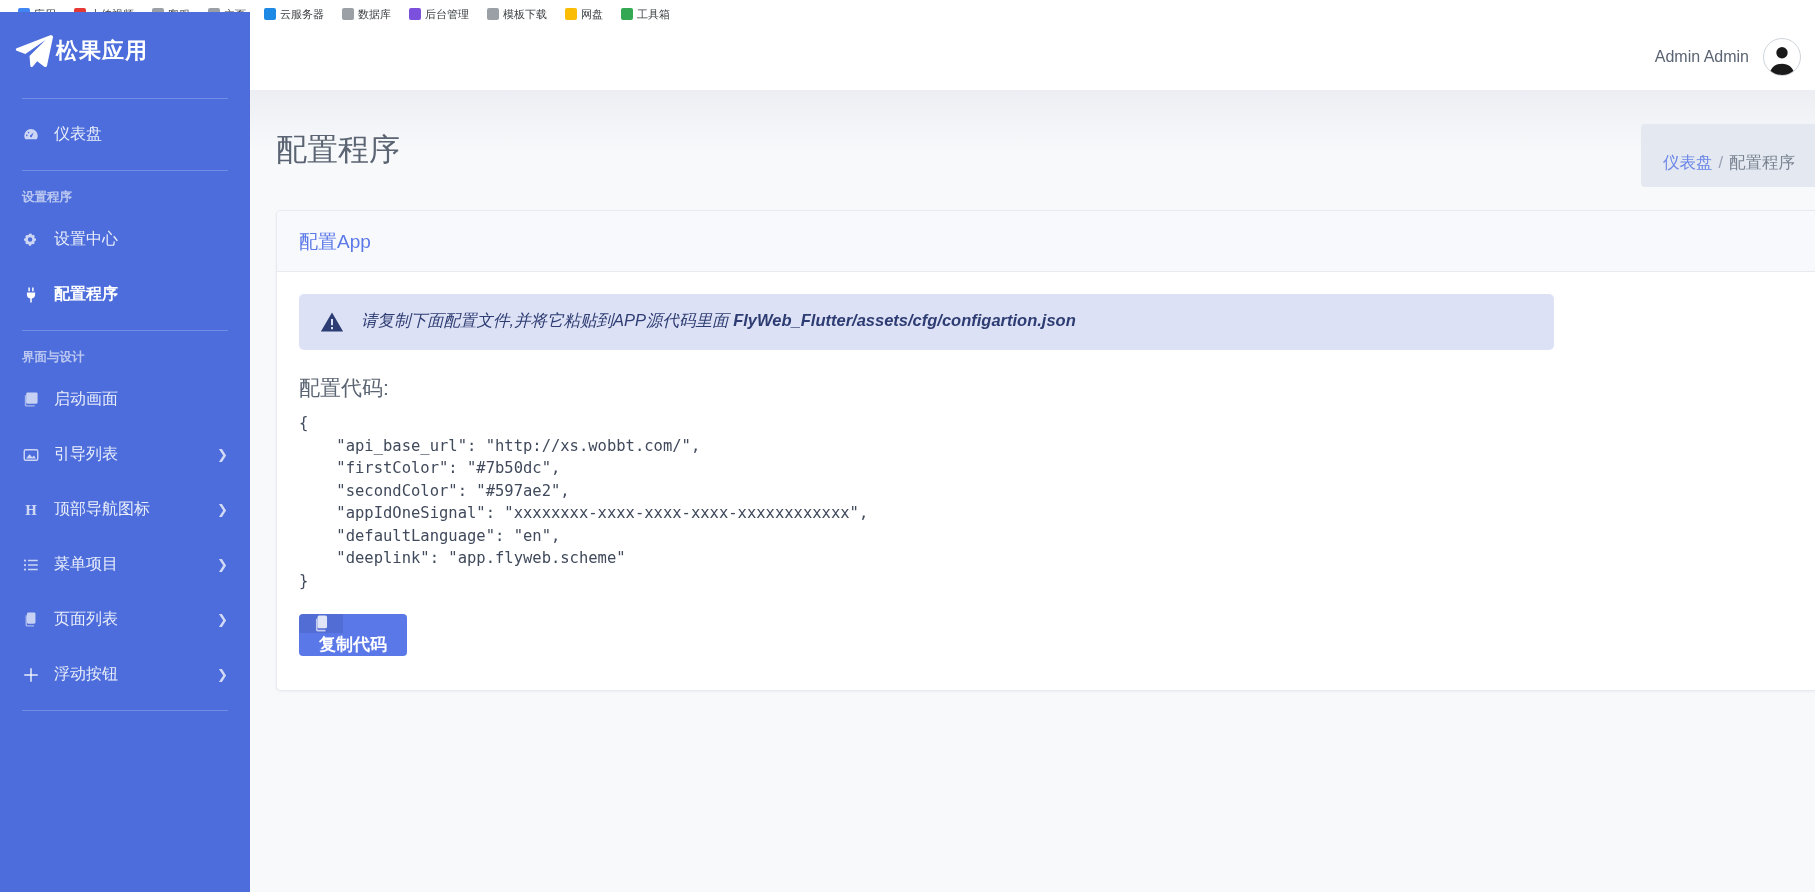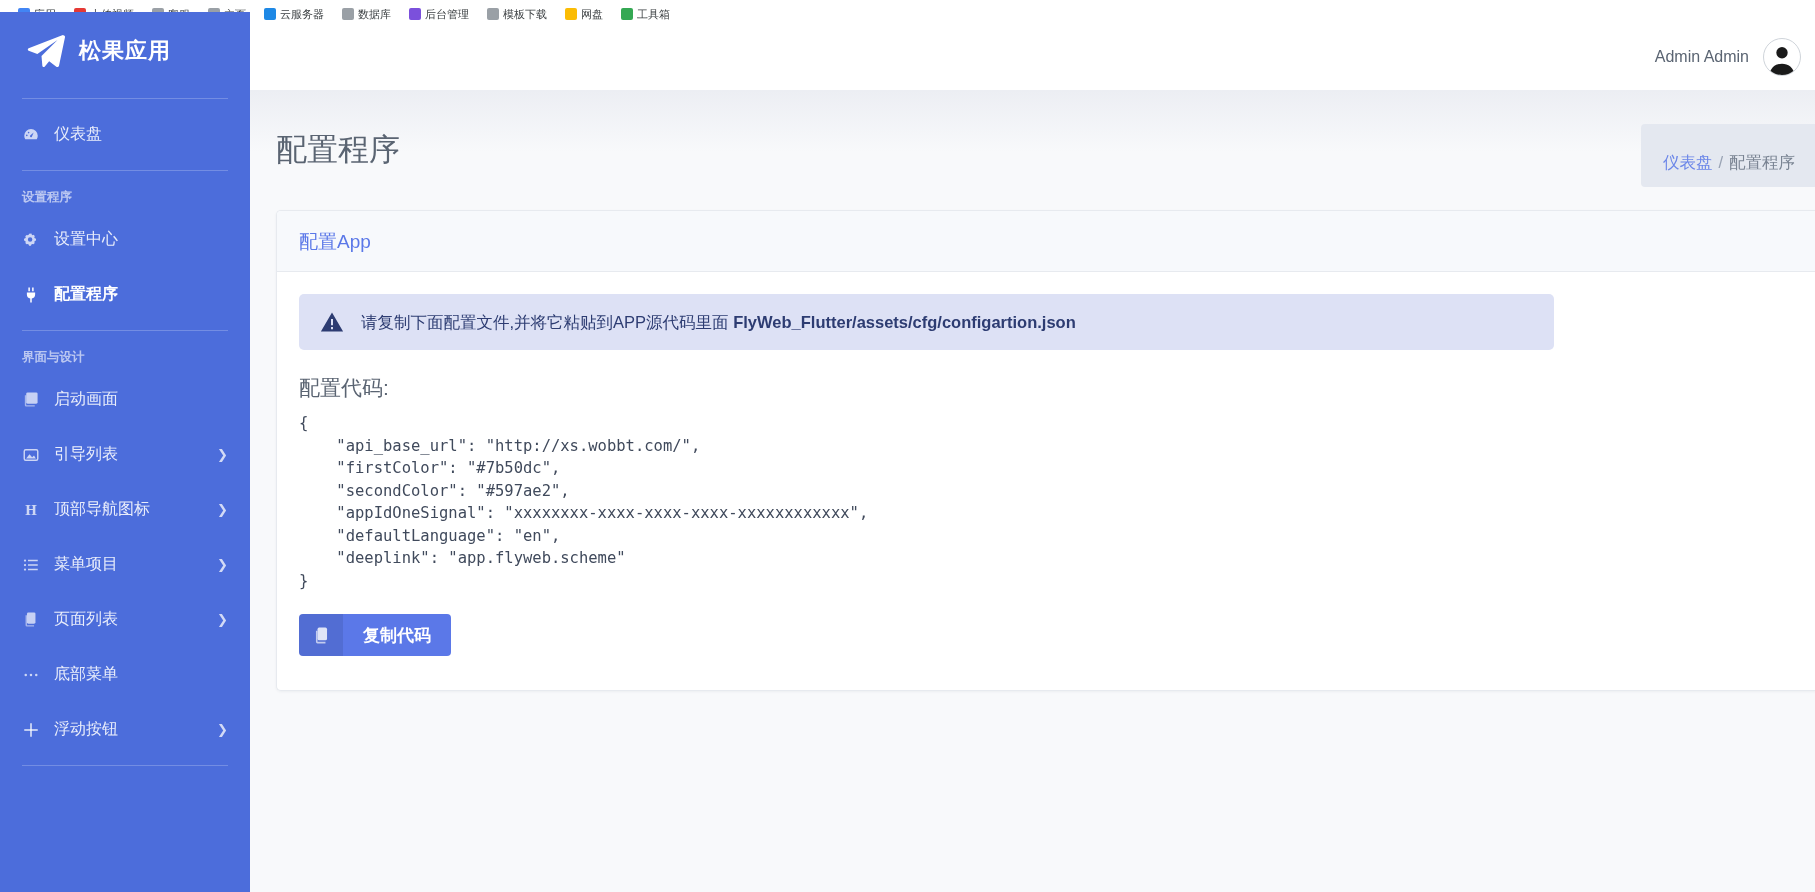--- a/index.html
+++ b/index.html
@@ -34,21 +34,21 @@
 
   
   .sidebar {
     position: absolute; top: 12px; left: 0;
     width: 250px; height: 880px;
     background: #4c6ddb;
     overflow: hidden;
   }
   .brand {
     height: 78px; display: flex; align-items: center;
-    padding-left: 24px; gap: 11px;
+    padding-left: 12px; gap: 0;
   }
   .brand-logo { width: 44px; height: 40px; flex: none; }
   .brand-name {
     color: #ffffff; font-size: 22px; font-weight: bold;
     letter-spacing: 1px;
   }
   .sep {
     height: 1px; background: rgba(255,255,255,0.22);
     margin: 8px 22px;
   }
@@ -135,23 +135,24 @@
   .card-title {
     color: #5b78e8; font-size: 19px; font-weight: normal;
     white-space: nowrap;
   }
   .card-body { padding: 22px 22px 34px 22px; }
 
   .alert {
     background: #dde1f5; color: #2d3c72;
     border-radius: 5px;
     padding: 16px 20px;
-    display: flex; align-items: flex-end; gap: 16px;
+    display: flex; align-items: flex-start; gap: 16px;
     font-size: 16.5px;
     width: 1255px;
+    font-style: italic;
   }
   .alert .warnico { flex: none; width: 26px; height: 24px; }
   .alert .atxt { white-space: nowrap; }
   .alert .apath { font-weight: bold; }
 
   .codelabel {
     margin: 24px 0 10px 0;
     font-size: 21px; color: #5a6472; white-space: nowrap;
   }
   pre.code {
@@ -161,20 +162,21 @@
     margin: 0 0 22px 0;
   }
 
   .btn-copy {
     display: inline-flex; align-items: stretch;
     background: #5b78e8; color: #ffffff;
     border: none; border-radius: 4px;
     cursor: pointer; overflow: hidden;
     height: 42px; font-size: 17px;
     font-family: "Liberation Sans", sans-serif;
+    flex-direction: column;
   }
   .btn-copy .bico {
     width: 44px; background: rgba(0,0,0,0.09);
     display: flex; align-items: center; justify-content: center;
     flex: none;
   }
   .btn-copy .btxt {
     display: flex; align-items: center;
     padding: 0 20px; font-weight: bold; white-space: nowrap;
   }
@@ -323,30 +325,20 @@
     <span class="ic">
       <svg viewBox="0 0 24 24" width="17" height="17" fill="currentColor">
         <path d="M9 2h8a2 2 0 0 1 2 2v12a2 2 0 0 1-2 2H9a2 2 0 0 1-2-2V4a2 2 0 0 1 2-2z" opacity=".95"></path>
         <path d="M5 6v14a2 2 0 0 0 2 2h10v-2H7V6z" opacity=".7"></path>
       </svg>
     </span>
     <span class="lbl">页面列表</span>
     <span class="caret">❯</span>
   </div>
 
-  <div class="navitem">
-    <span class="ic">
-      <svg viewBox="0 0 24 24" width="18" height="18" fill="currentColor">
-        <circle cx="5" cy="12" r="1.7"></circle>
-          <circle cx="12" cy="12" r="1.7"></circle>
-          <circle cx="19" cy="12" r="1.7"></circle>
-      </svg>
-    </span>
-    <span class="lbl">底部菜单</span>
-  </div>
 
   <div class="navitem">
     <span class="ic">
       <svg viewBox="0 0 24 24" width="18" height="18" fill="currentColor">
         <rect x="10.8" y="3" width="2.4" height="18"></rect>
           <rect x="3" y="10.8" width="18" height="2.4"></rect>
       </svg>
     </span>
     <span class="lbl">浮动按钮</span>
     <span class="caret">❯</span>

